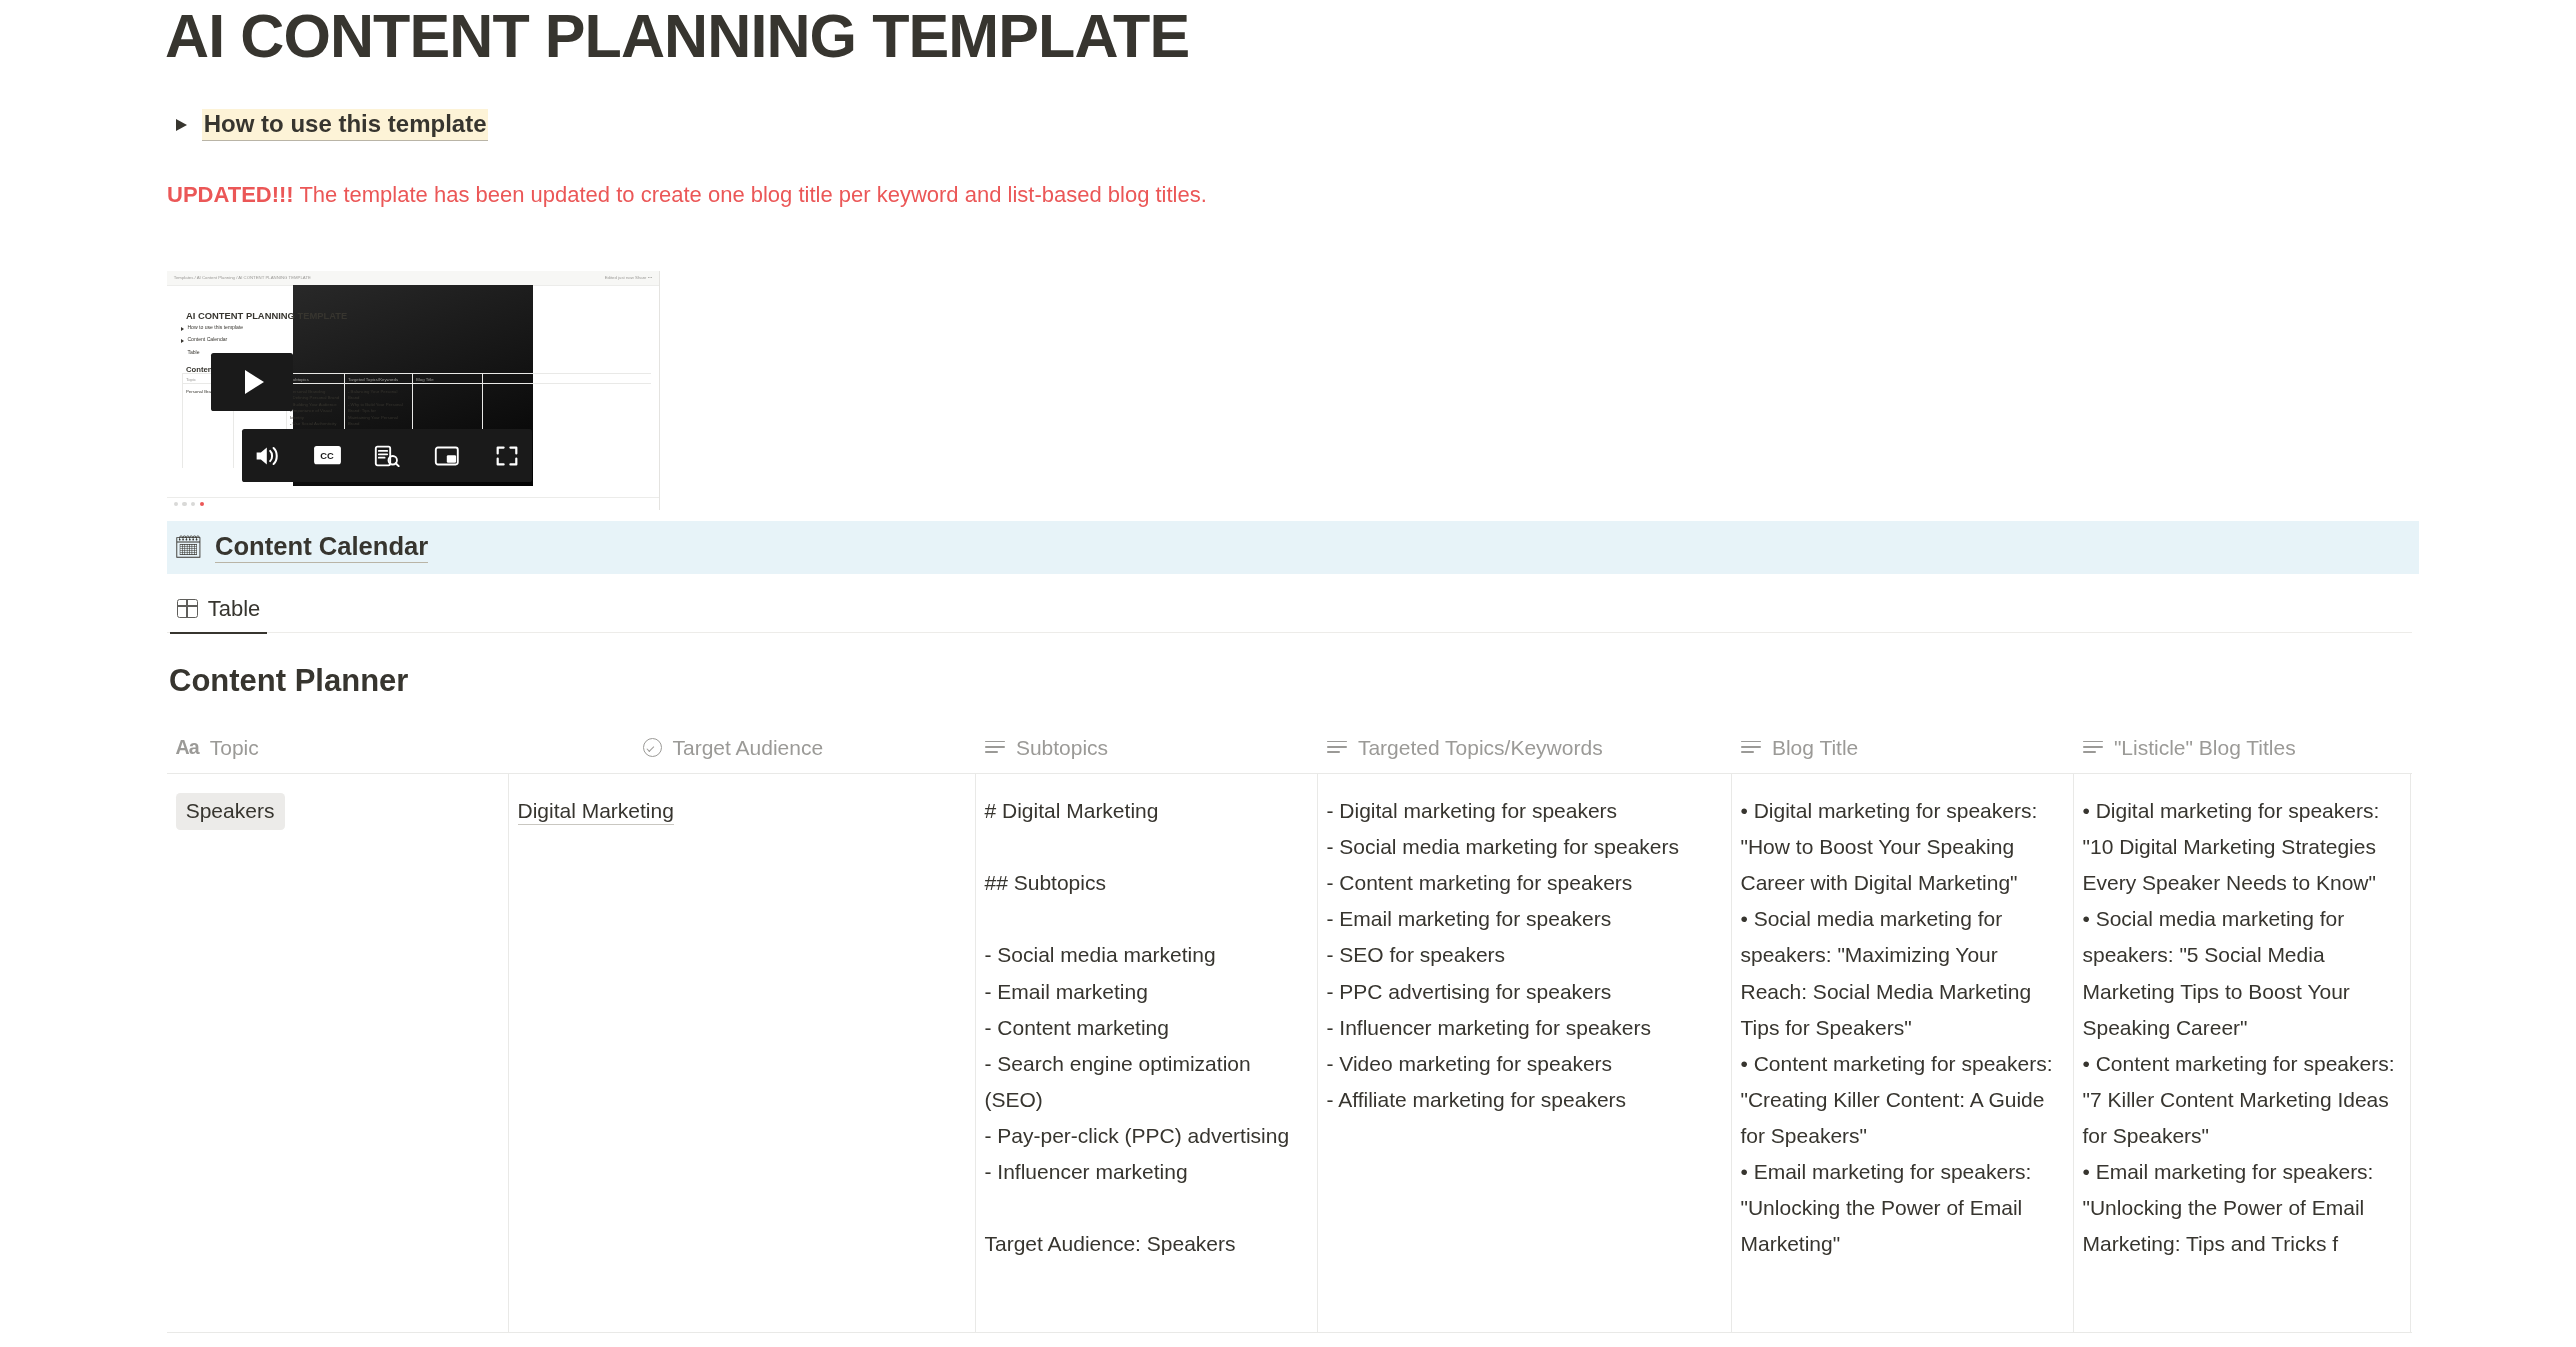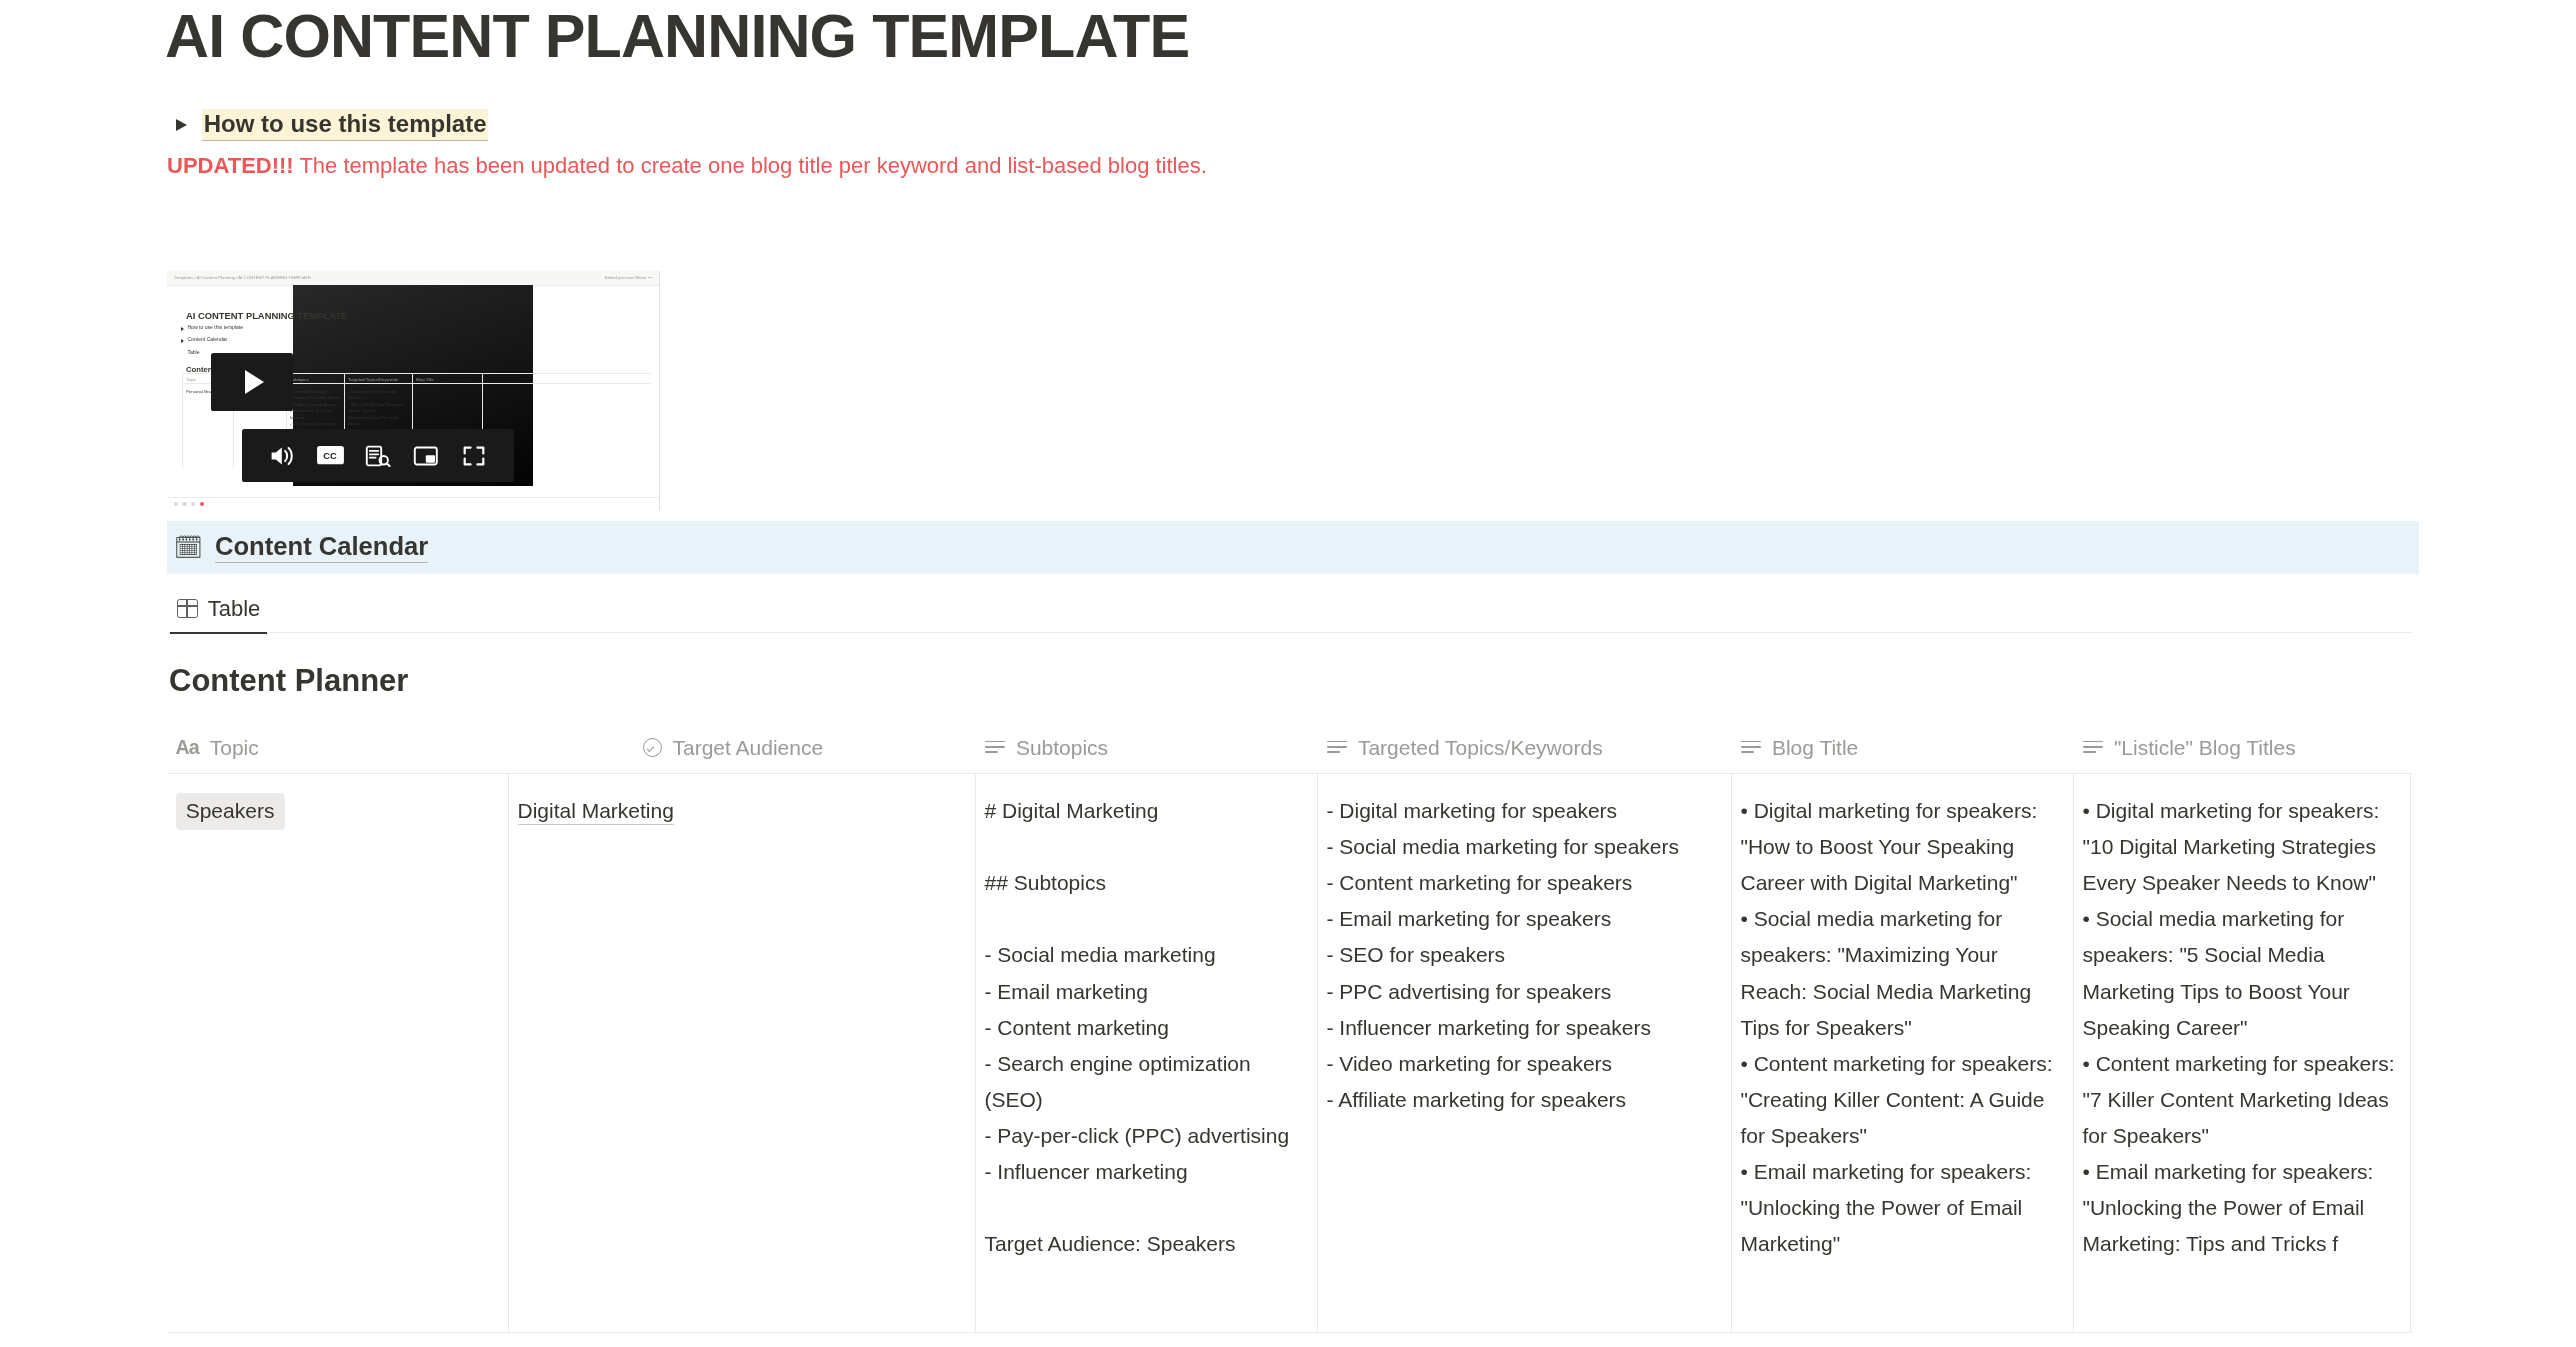--- a/index.html
+++ b/index.html
@@ -55,21 +55,21 @@
     color: #37352f;
     background: #fdf3d7;
     border-bottom: 1.7px solid #b9b4a6;
     padding: 0 1.7px 0.9px 1.7px;
     line-height: 1.25;
   }
   
   .updated-line {
     position: absolute;
     left: 167px;
-    top: 151px;
+    top: 180px;
     font-size: 22px;
     color: #eb5757;
     line-height: 1.4;
   }
   .updated-line .bold {
     font-weight: 700;
   }
   
   .video-embed {
     position: absolute;
@@ -202,24 +202,24 @@
     border-bottom: 12px solid transparent;
     margin-left: 5.1px;
   }
   .video-controls {
     position: absolute;
     left: 75px;
     top: 158px;
     height: 53px;
     display: flex;
     align-items: center;
-    gap: 0;
+    gap: 12px;
     background: #1a1a1a;
     border-radius: 2.6px;
-    padding: 0 16px;
+    padding: 0 1px;
   }
   .ctrl {
     width: 48px;
     height: 53px;
     display: flex;
     align-items: center;
     justify-content: center;
     color: #fff;
   }
   .ctrl svg { display: block; }

